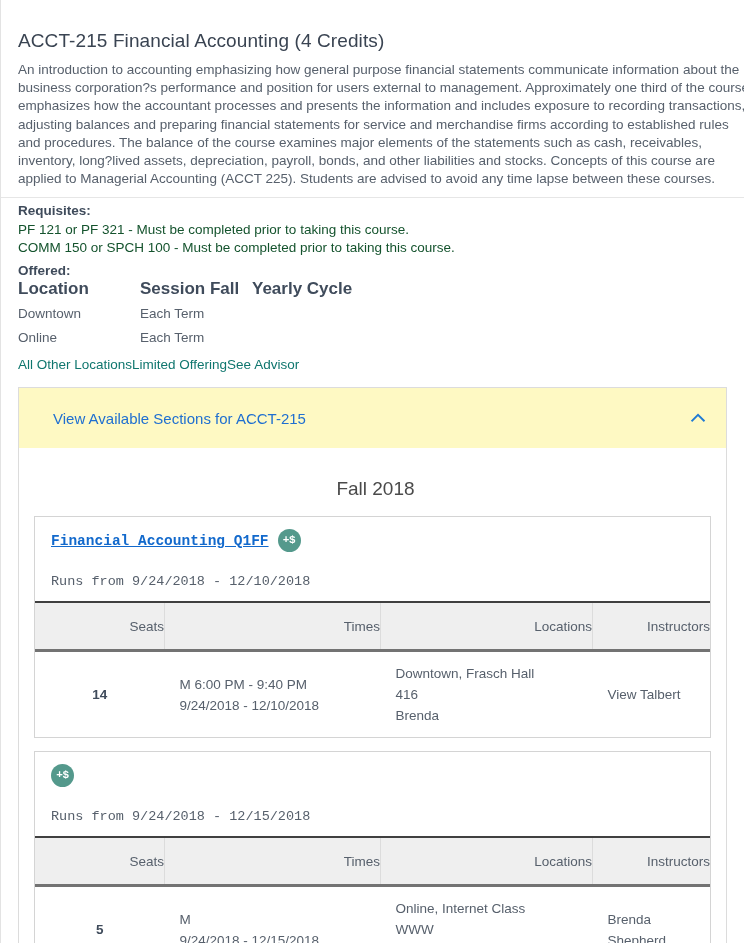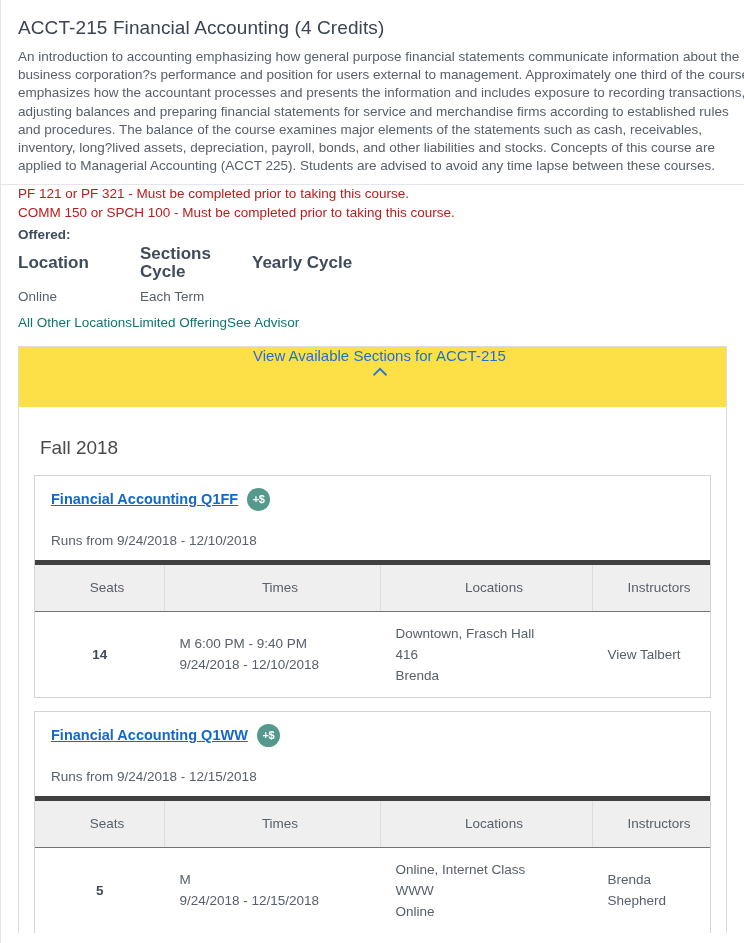--- a/index.html
+++ b/index.html
@@ -28,21 +28,21 @@
   .inner {
     padding: 0 0 0 17px;
   }
 
   
   .course-title {
     font-size: 19px;
     font-weight: 400;
     color: #3a4452;
     margin: 0;
-    padding: 17px 0 0 0;
+    padding: 30px 0 0 0;
     letter-spacing: 0.1px;
   }
 
   .course-desc {
     font-size: 13.5px;
     line-height: 18.2px;
     color: #57606c;
     margin: 9px 0 0 0;
     width: 735px;
     white-space: normal;
@@ -60,21 +60,21 @@
     font-size: 13.5px;
     font-weight: bold;
     color: #3f4b5b;
     line-height: 18.5px;
     margin: 0;
     padding-top: 4px;
   }
   .req-line {
     font-size: 13.5px;
     line-height: 18.5px;
-    color: #b91c1c;
+    color: #14532d;
     margin: 0;
   }
 
   
   .offered-table {
     border-collapse: collapse;
     margin-top: 0;
   }
   .offered-table th {
     font-size: 17px;
@@ -103,60 +103,61 @@
   }
 
   
   .panel {
     margin: 13px 17px 0 17px;
     border: 1px solid #dcdcdc;
     border-bottom: none;
     background: #fff;
   }
   .panel-head {
-    background: #fde047;
+    background: #fef9c3;
     height: 60px;
     display: flex;
     align-items: center;
-    justify-content: flex-start;
+    justify-content: space-between;
     padding: 0 20px 0 34px;
     box-sizing: border-box;
     cursor: pointer;
-    flex-direction: column;
   }
   .panel-head-link {
     font-size: 15px;
     color: #1f6fd0;
     text-decoration: none;
   }
   .chev {
     display: block;
     width: 16px;
     height: 16px;
   }
   .panel-body {
     padding: 20px 15px 0 15px;
   }
   .term-title {
     font-size: 19px;
     color: #4a4a4a;
     font-weight: 400;
     margin: 10px 0 16px 6px;
+    text-align: center;
   }
 
   
   .section-card {
     border: 1px solid #d4d4d4;
     border-bottom: none;
     margin-bottom: 0;
     background: #fff;
   }
   .section-head {
     padding: 12px 0 12px 16px;
-    border-bottom: 5px solid #404040;
+    border-bottom: 2px solid #404040;
+    font-family: Liberation Mono, monospace;
   }
   .section-title-row {
     display: flex;
     align-items: center;
     gap: 9px;
   }
   .section-link {
     font-size: 14.5px;
     font-weight: bold;
     color: #1269cc;
@@ -186,24 +187,24 @@
   .sec-table {
     width: 100%;
     border-collapse: collapse;
     table-layout: fixed;
   }
   .sec-table th {
     background: #efefef;
     font-size: 13.5px;
     font-weight: 400;
     color: #57606c;
-    text-align: center;
+    text-align: right;
     padding: 13px 0 13px 15px;
     border-right: 1px solid #dcdcdc;
-    border-bottom: 1px solid #737373;
+    border-bottom: 3px solid #737373;
     height: 20px;
   }
   .sec-table th:last-child { border-right: none; }
   .sec-table td {
     font-size: 13.5px;
     color: #57606c;
     padding: 11px 0 11px 15px;
     vertical-align: middle;
     line-height: 21px;
     background: #fff;
@@ -232,36 +233,42 @@
 <div class="page">
   <div class="inner">
 
     <h1 class="course-title">ACCT-215 Financial Accounting (4 Credits)</h1>
 
     <p class="course-desc">An introduction to accounting emphasizing how general purpose financial statements communicate information about the business corporation?s performance and position for users external to management. Approximately one third of the course emphasizes how the accountant processes and presents the information and includes exposure to recording transactions, adjusting balances and preparing financial statements for service and merchandise firms according to established rules and procedures. The balance of the course examines major elements of the statements such as cash, receivables, inventory, long?lived assets, depreciation, payroll, bonds, and other liabilities and stocks. Concepts of this course are applied to Managerial Accounting (ACCT 225). Students are advised to avoid any time lapse between these courses.</p>
 
     <hr class="divider">
 
     <div>
+      <div class="block-label">Requisites:</div>
       <div class="req-line">PF 121 or PF 321 - Must be completed prior to taking this course.</div>
       <div class="req-line">COMM 150 or SPCH 100 - Must be completed prior to taking this course.</div>
     </div>
 
     <div>
       <div class="block-label">Offered:</div>
 
       <table class="offered-table">
         <thead>
           <tr>
             <th class="c-loc">Location</th>
-            <th class="c-sess">Sections Cycle</th>
+            <th class="c-sess">Session Fall</th>
             <th class="c-year">Yearly Cycle</th>
           </tr>
         </thead>
         <tbody>
+          <tr>
+            <td>Downtown</td>
+            <td>Each Term</td>
+            <td></td>
+          </tr>
           <tr>
             <td>Online</td>
             <td>Each Term</td>
             <td></td>
           </tr>
         </tbody>
       </table>
 
       <div class="offered-note">All Other LocationsLimited OfferingSee Advisor</div>
     </div>
@@ -318,21 +325,20 @@
           </tbody>
         </table>
         <div class="card-bottom-rule"></div>
       </div>
 
       <div class="gap"></div>
 
       <div class="section-card">
         <div class="section-head">
           <div class="section-title-row">
-            <a class="section-link" href="#">Financial Accounting Q1WW</a>
             <span class="money-badge">+$</span>
           </div>
           <div class="section-runs">Runs from 9/24/2018 - 12/15/2018</div>
         </div>
 
         <table class="sec-table">
           <thead>
             <tr>
               <th class="col-seats">Seats</th>
               <th class="col-times">Times</th>

